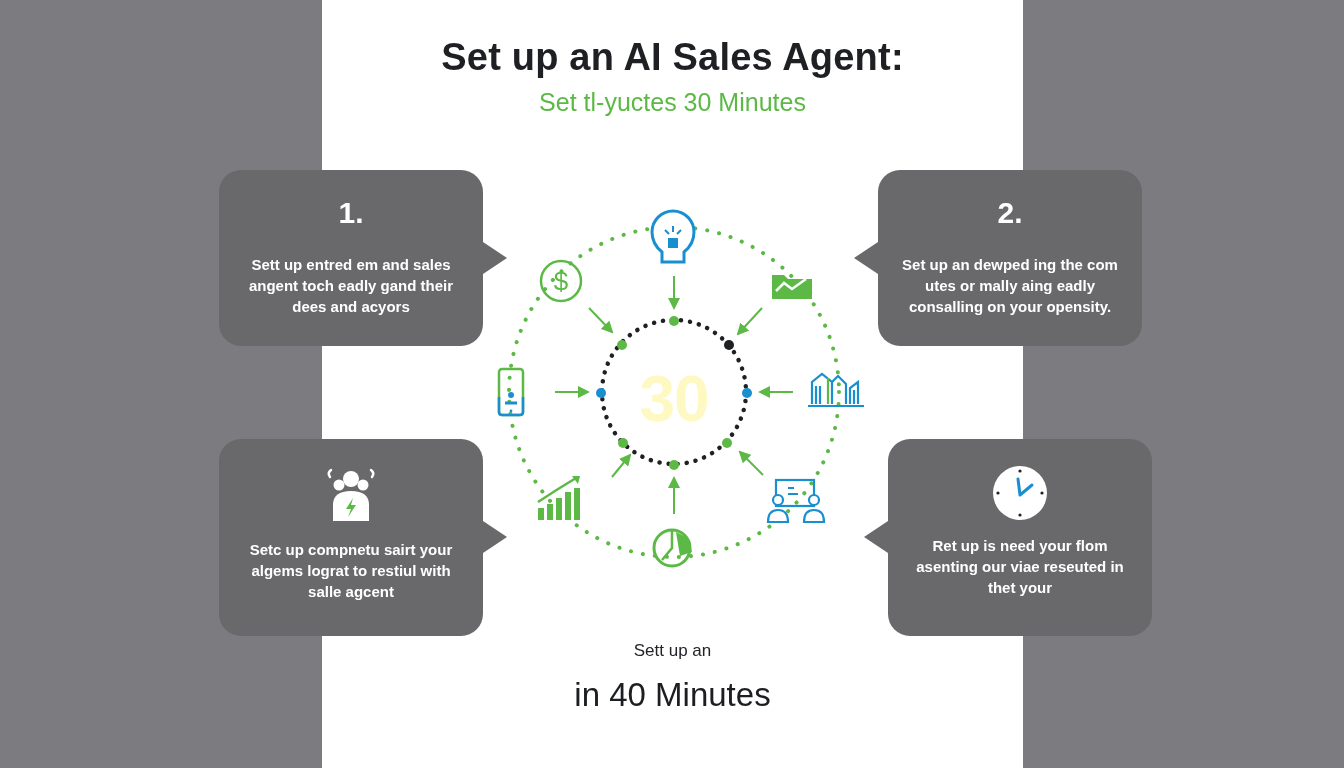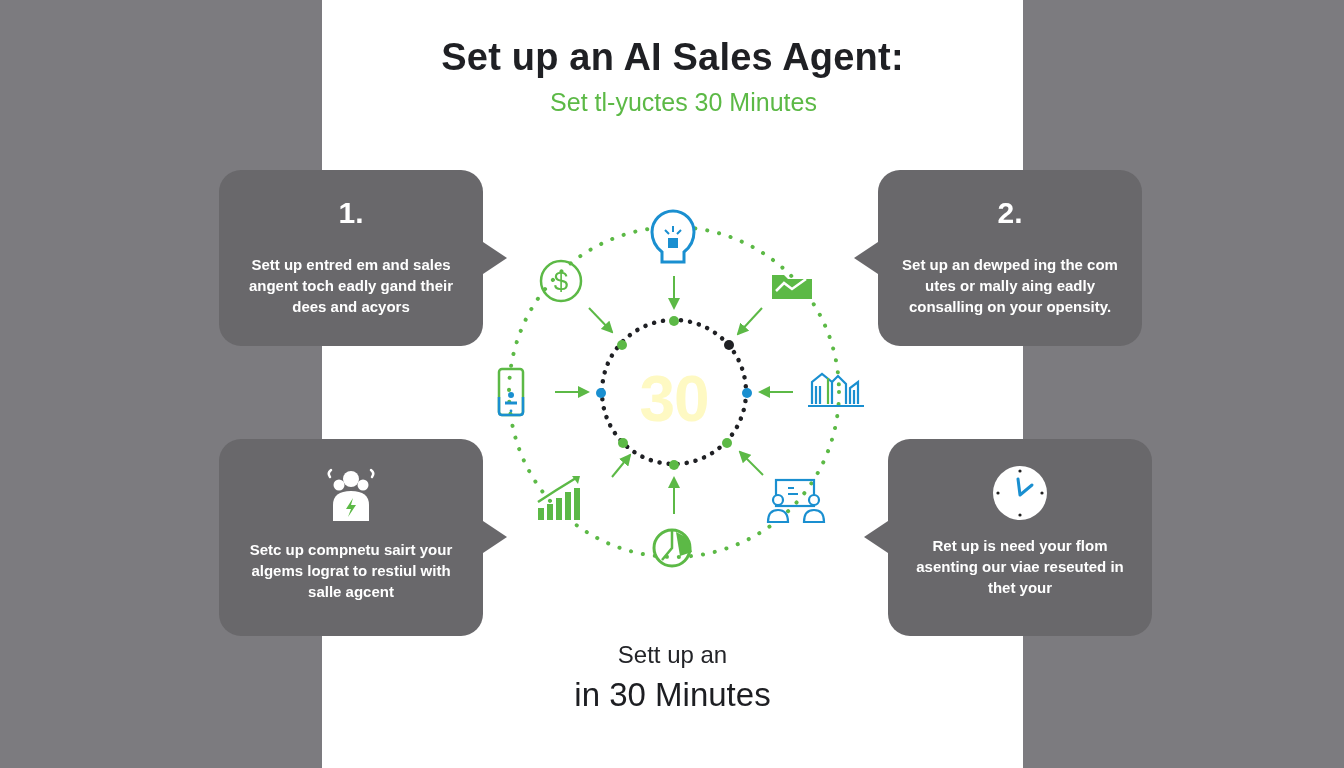--- a/index.html
+++ b/index.html
@@ -13,21 +13,21 @@
     position: absolute; left: 322px; top: 0; width: 701px; height: 768px;
     background: #ffffff;
   }
   .title {
     position: absolute; left: 322px; width: 701px; top: 36px;
     text-align: center; font-weight: 700; font-size: 38px; color: #1f2024;
     letter-spacing: 0.2px;
   }
   .subtitle {
     position: absolute; left: 322px; width: 701px; top: 88px;
-    text-align: center; font-size: 25px; color: #5cb946; margin-left: 11px;
+    text-align: center; font-size: 25px; color: #5cb946;
   }
   .card {
     position: absolute; width: 264px; background: #69686b; border-radius: 22px;
     color: #fff; text-align: center;
   }
   .card .num { font-size: 30px; font-weight: 700; margin-top: 26px; }
   .card .body { font-size: 15px; font-weight: 700; line-height: 21px; margin-top: 24px; padding: 0 14px; }
   .card .ico { margin: 26px auto 0; display:block; }
   .card.arrow-right::after {
     content: ""; position: absolute; right: -24px; top: 72px;
@@ -46,21 +46,21 @@
   #c3.arrow-right::after, #c4.arrow-left::after { top: 82px; }
   #c3 .body, #c4 .body { margin-top: 14px; }
 
   .diagram { position: absolute; left: 0; top: 0; width: 1344px; height: 768px; pointer-events: none; }
   .big-num {
     position: absolute; left: 600px; top: 362px; width: 148px; text-align: center;
     font-size: 64px; font-weight: 700; color: #fef9c3; letter-spacing: -1px;
   }
   .footer-small {
     position: absolute; left: 322px; width: 701px; top: 641px; text-align: center;
-    font-size: 24px; color: #232428;
+    font-size: 17px; color: #232428;
   }
   .footer-big {
     position: absolute; left: 322px; width: 701px; top: 676px; text-align: center;
     font-size: 33px; color: #1d1e22;
   }
 </style>
 </head>
 <body>
 
 <div class="center-panel"></div>
@@ -191,13 +191,13 @@
 
   <g transform="translate(539,259)">
     <circle cx="22" cy="22" r="20" stroke="#5cb946" stroke-width="2.5" fill="none"></circle>
     <text x="22" y="31" text-anchor="middle" font-size="26" font-family="Liberation Sans, sans-serif" fill="#5cb946">$</text>
   </g>
 </svg>
 
 <div class="big-num">30</div>
 
 <div class="footer-small">Sett up an</div>
-<div class="footer-big">in 30 Minutes</div>
+<div class="footer-big">in 40 Minutes</div>
 
 </body></html>

